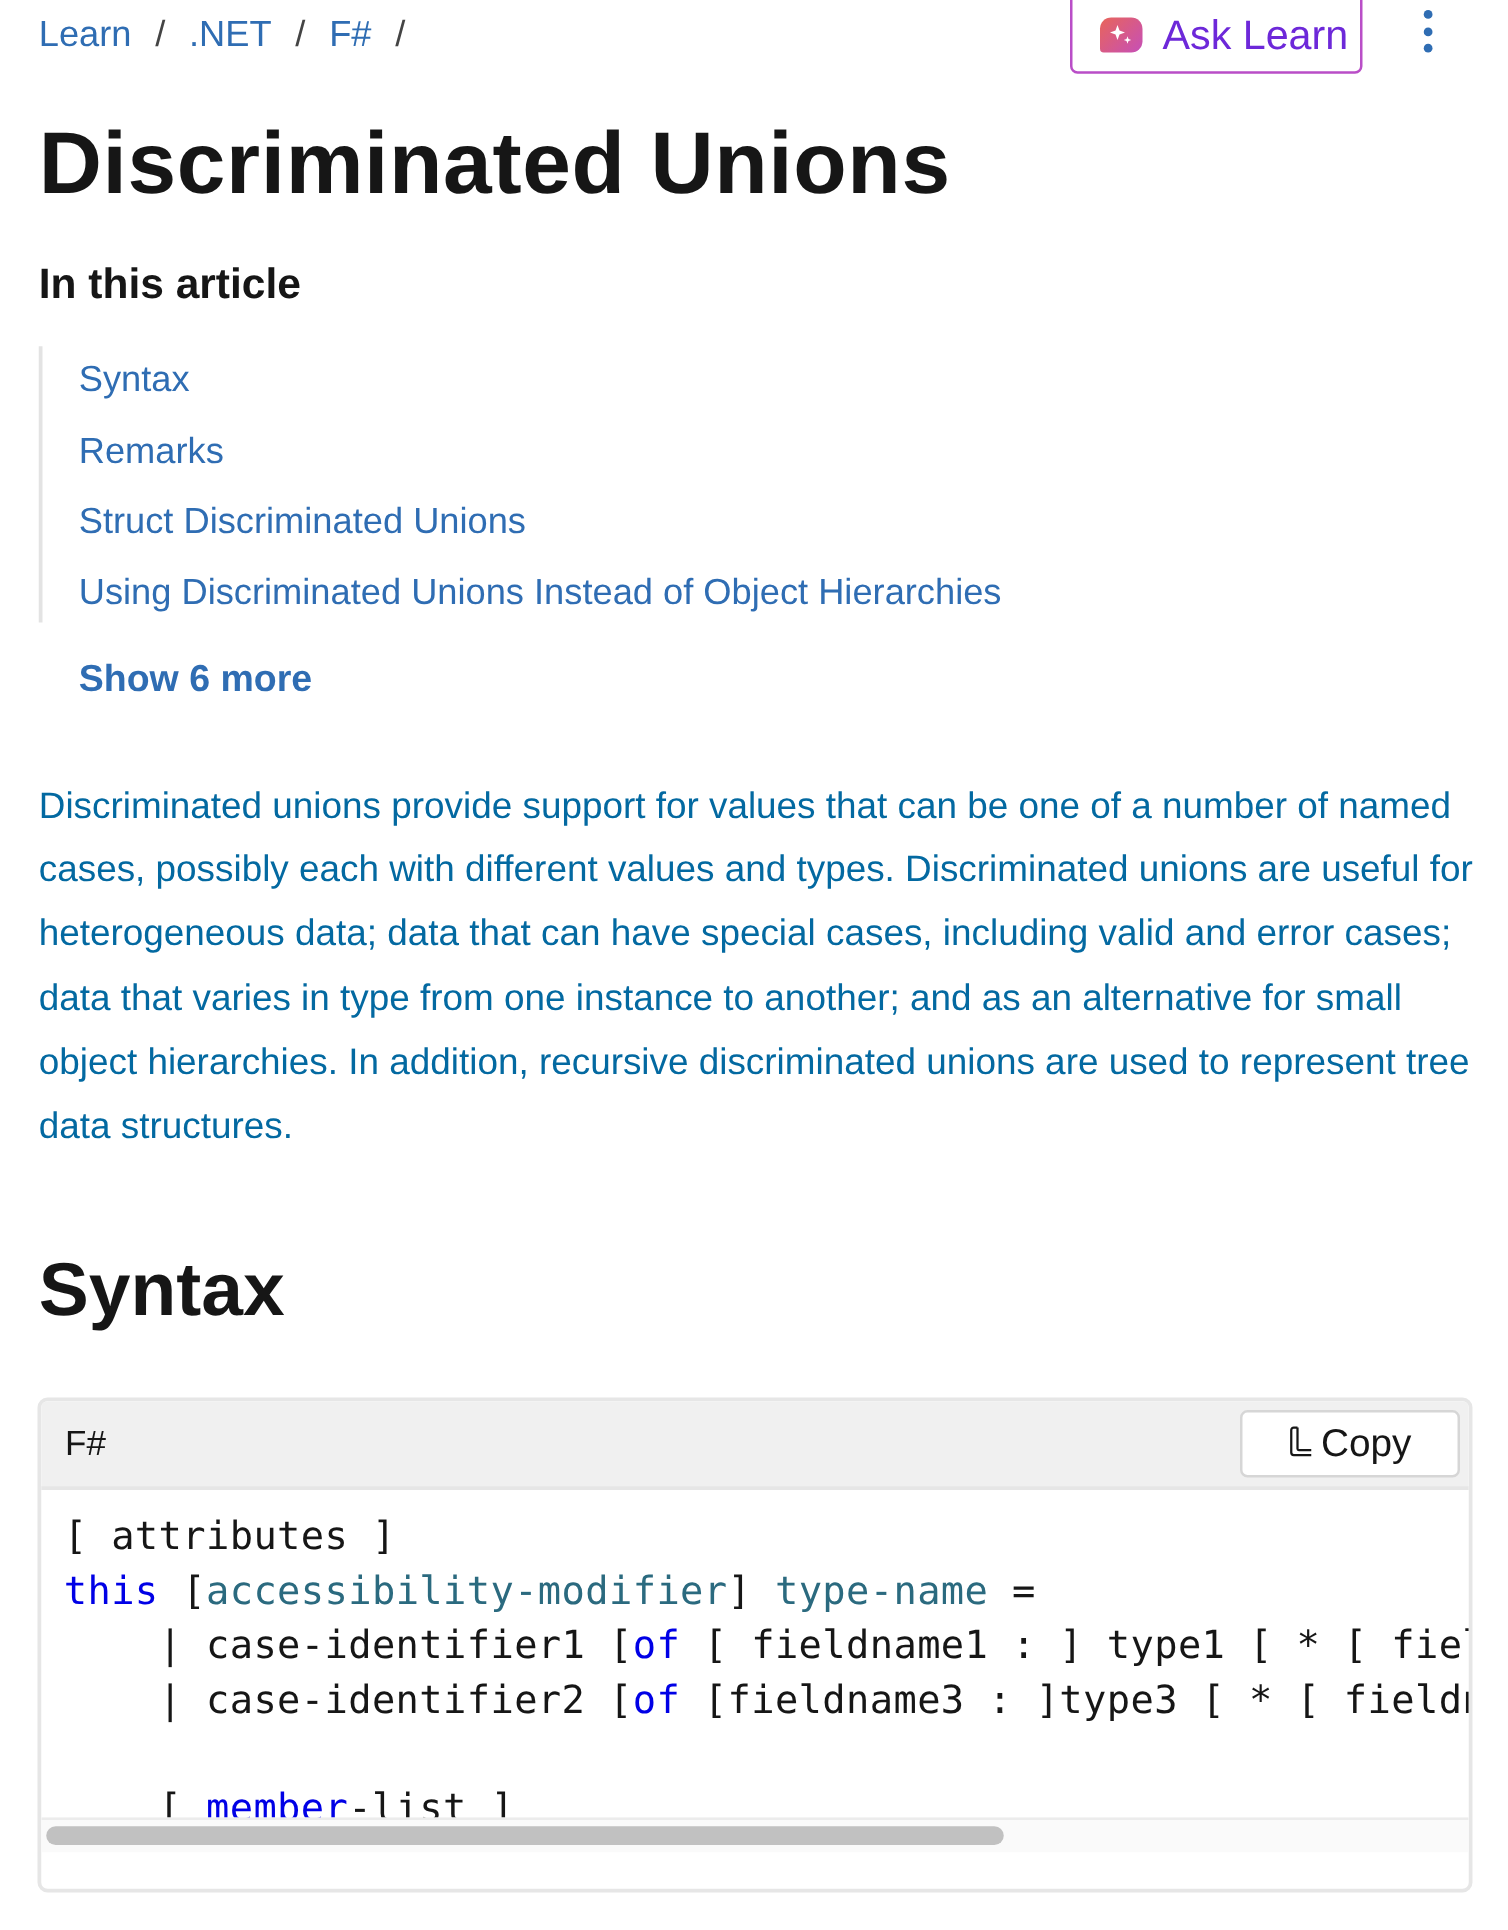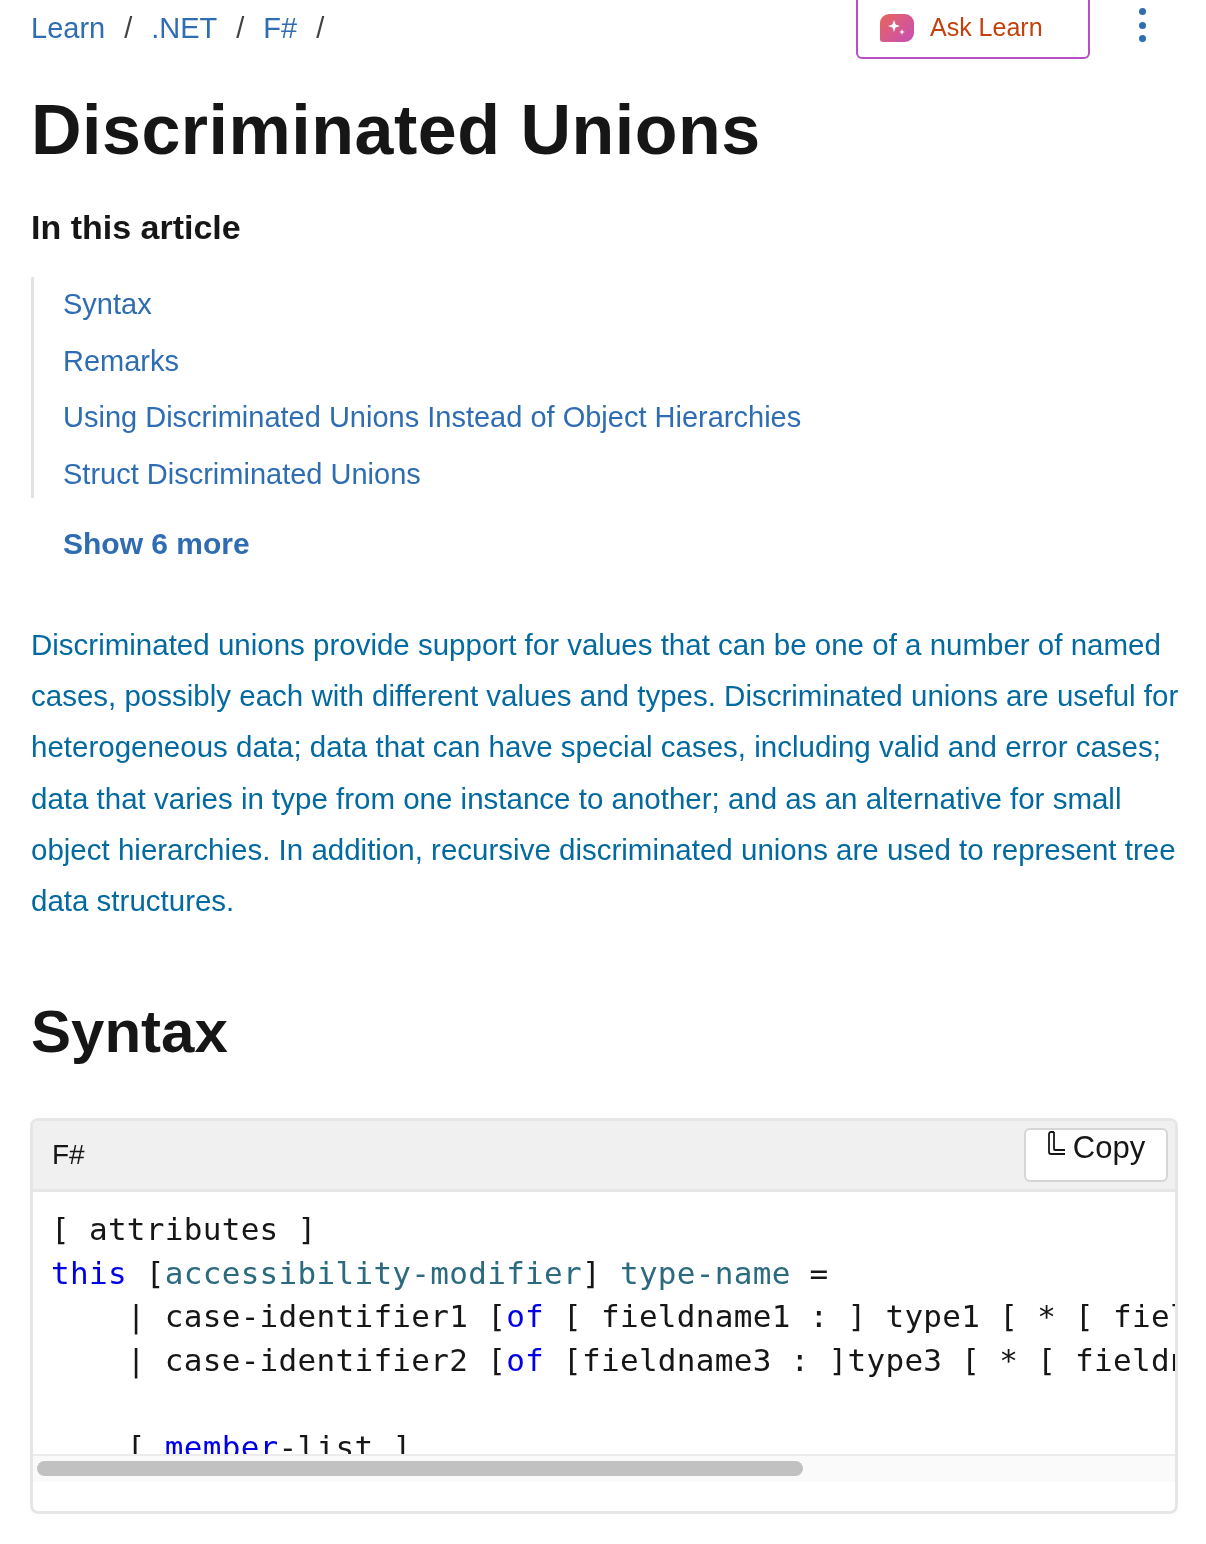--- a/index.html
+++ b/index.html
@@ -11,38 +11,38 @@
   .breadcrumb { position: absolute; left: 31px; top: 8px; display: flex; align-items: flex-start; font-size: 29px; line-height: 40px; }
   .breadcrumb a { color: #2f6db3; text-decoration: none; }
   .breadcrumb .sep { color: #444; margin: 0 19px; }
   .ask-btn {
     position: absolute; left: 856px; top: -4px; width: 234px; height: 63px; box-sizing: border-box;
     border: 2px solid #b94ec7; border-radius: 0 0 6px 6px; background: #fff;
     display: flex; align-items: center; padding-left: 22px; cursor: pointer;
   }
   .ask-icon { width: 34px; height: 28px; border-radius: 9px 9px 9px 3px; background: linear-gradient(135deg, #e8655a 0%, #c64fb8 100%); position: relative; margin-right: 16px; }
   .ask-icon svg { position: absolute; left: 6px; top: 4px; }
-  .ask-label { font-size: 25px; color: #c2410c; }
+  .ask-label { font-size: 33px; color: #6d28d9; }
   .more-btn { position: absolute; left: 1130px; top: 8px; width: 24px; height: 34px; display: flex; flex-direction: column; align-items: center; justify-content: space-between; cursor: pointer; }
   .more-btn span { width: 7px; height: 7px; border-radius: 50%; background: #2f6db3; display: block; }
 
   h1.page-title { position: absolute; left: 31px; top: 82px; margin: 0; font-size: 70px; font-weight: 700; line-height: 96px; letter-spacing: 0.5px; color: #161616; }
   .toc-heading { position: absolute; left: 31px; top: 205px; margin: 0; font-size: 34px; font-weight: 700; line-height: 44px; }
   .toc { position: absolute; left: 31px; top: 277px; border-left: 3px solid #e3e3e3; height: 221px; padding-left: 29px; box-sizing: border-box; }
   .toc a { display: block; color: #2f6db3; font-size: 29px; line-height: 57.5px; text-decoration: none; white-space: nowrap; margin-top: -1px; }
   .show-more { position: absolute; left: 63px; top: 522px; font-size: 30px; font-weight: 700; color: #2f6db3; line-height: 44px; cursor: pointer; text-decoration: none; }
 
   .intro { position: absolute; left: 31px; top: 619px; width: 1150px; margin: 0; font-size: 29.5px; line-height: 51.2px; color: #0369a1; }
 
   h2.syntax-heading { position: absolute; left: 31px; top: 990px; margin: 0; font-size: 60px; font-weight: 700; line-height: 84px; }
 
   .codeblock { position: absolute; left: 30px; top: 1118px; width: 1148px; height: 396px; box-sizing: border-box; border: 3px solid #e6e6e6; border-radius: 8px; background: #fff; overflow: hidden; }
   .code-header { height: 68px; background: #f0f0f0; border-bottom: 3px solid #e6e6e6; position: relative; }
   .code-lang { position: absolute; left: 19px; top: 16px; font-size: 28px; line-height: 36px; color: #161616; }
-  .copy-btn { position: absolute; right: 7px; top: 7px; width: 144px; height: 54px; box-sizing: border-box; border: 2px solid #d6d6d6; border-radius: 6px; background: #fff; display: flex; justify-content: center; cursor: pointer; }
+  .copy-btn { position: absolute; right: 7px; top: 7px; width: 176px; height: 54px; box-sizing: border-box; border: 2px solid #d6d6d6; border-radius: 6px; background: #fff; display: flex; align-items: center; justify-content: center; cursor: pointer; }
   .copy-icon { margin-right: 6px; }
   .copy-label { font-size: 31px; color: #161616; }
   .code-body { position: relative; height: 290px; overflow: hidden; }
   pre.code { margin: 0; position: absolute; left: 18px; top: 16px; font-family: "DejaVu Sans Mono", "Liberation Mono", monospace; font-size: 31px; line-height: 43.5px; color: #161616; white-space: pre; letter-spacing: 0.3px; }
   .kw { color: #0000e6; }
   .ty { color: #2b6a7f; }
   .hscroll { position: absolute; left: 0; right: 0; bottom: 0; height: 26px; background: #fafafa; border-top: 2px solid #ececec; }
   .hscroll-thumb { position: absolute; left: 4px; top: 5px; width: 766px; height: 15px; border-radius: 8px; background: #c1c1c1; cursor: pointer; }
 </style>
 </head>
@@ -74,22 +74,22 @@
     <span></span>
   </div>
 </div>
 
 <h1 class="page-title">Discriminated Unions</h1>
 
 <h3 class="toc-heading">In this article</h3>
 <nav class="toc">
   <a href="#">Syntax</a>
   <a href="#">Remarks</a>
+  <a href="#">Struct Discriminated Unions</a>
   <a href="#">Using Discriminated Unions Instead of Object Hierarchies</a>
-  <a href="#">Struct Discriminated Unions</a>
 </nav>
 <a class="show-more" href="#">Show 6 more</a>
 
 <p class="intro">Discriminated unions provide support for values that can be one of a number of named cases, possibly each with different values and types. Discriminated unions are useful for heterogeneous data; data that can have special cases, including valid and error cases; data that varies in type from one instance to another; and as an alternative for small object hierarchies. In addition, recursive discriminated unions are used to represent tree data structures.</p>
 
 <h2 class="syntax-heading">Syntax</h2>
 
 <div class="codeblock">
   <div class="code-header">
     <span class="code-lang">F#</span>

